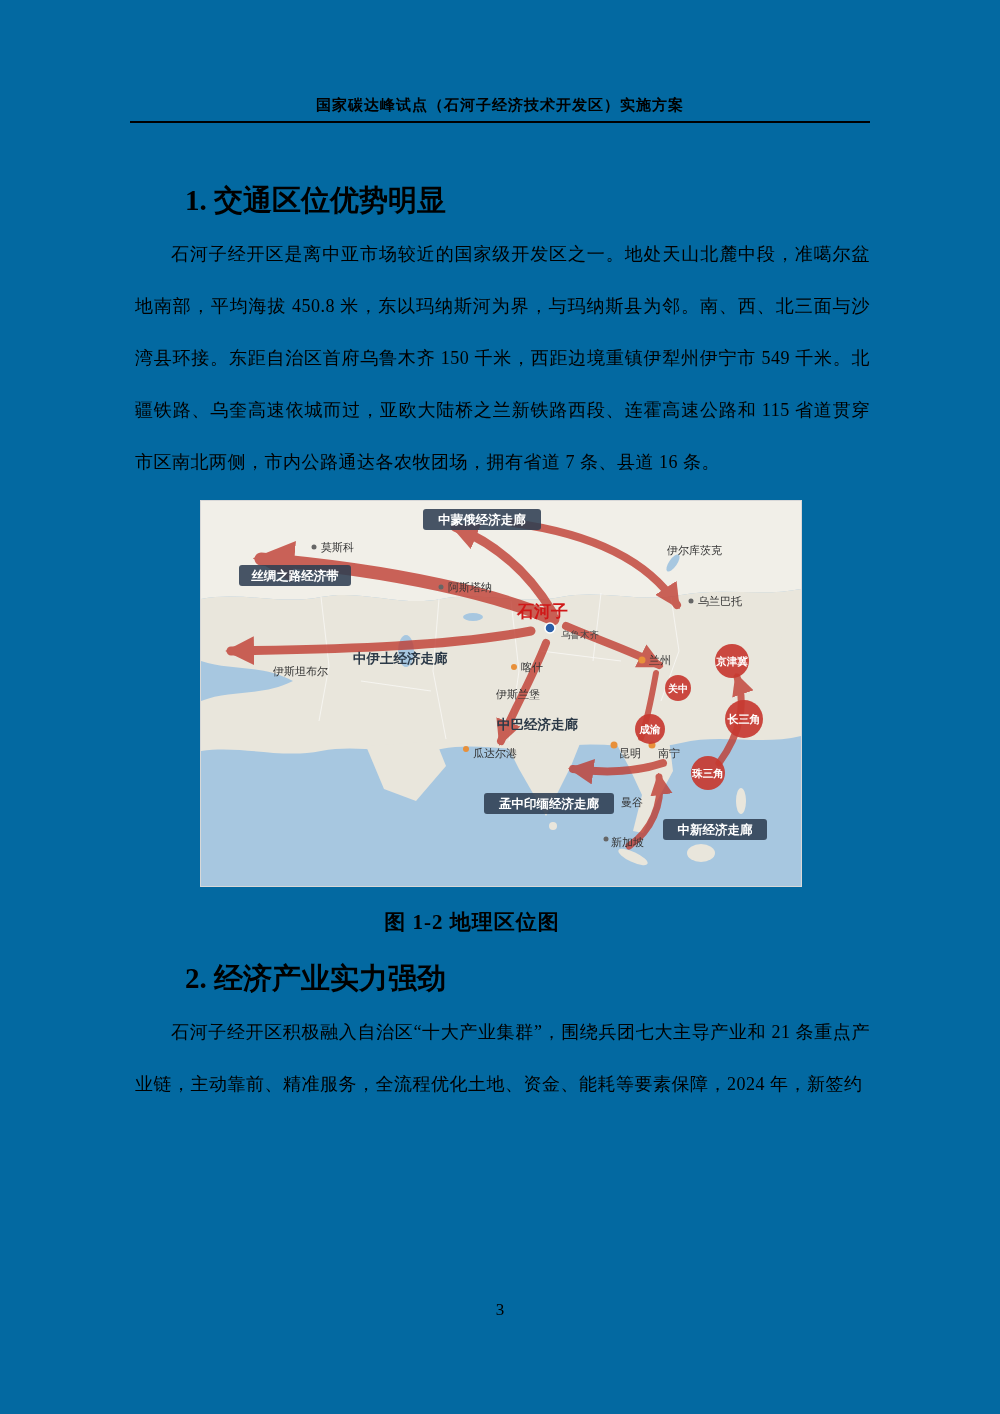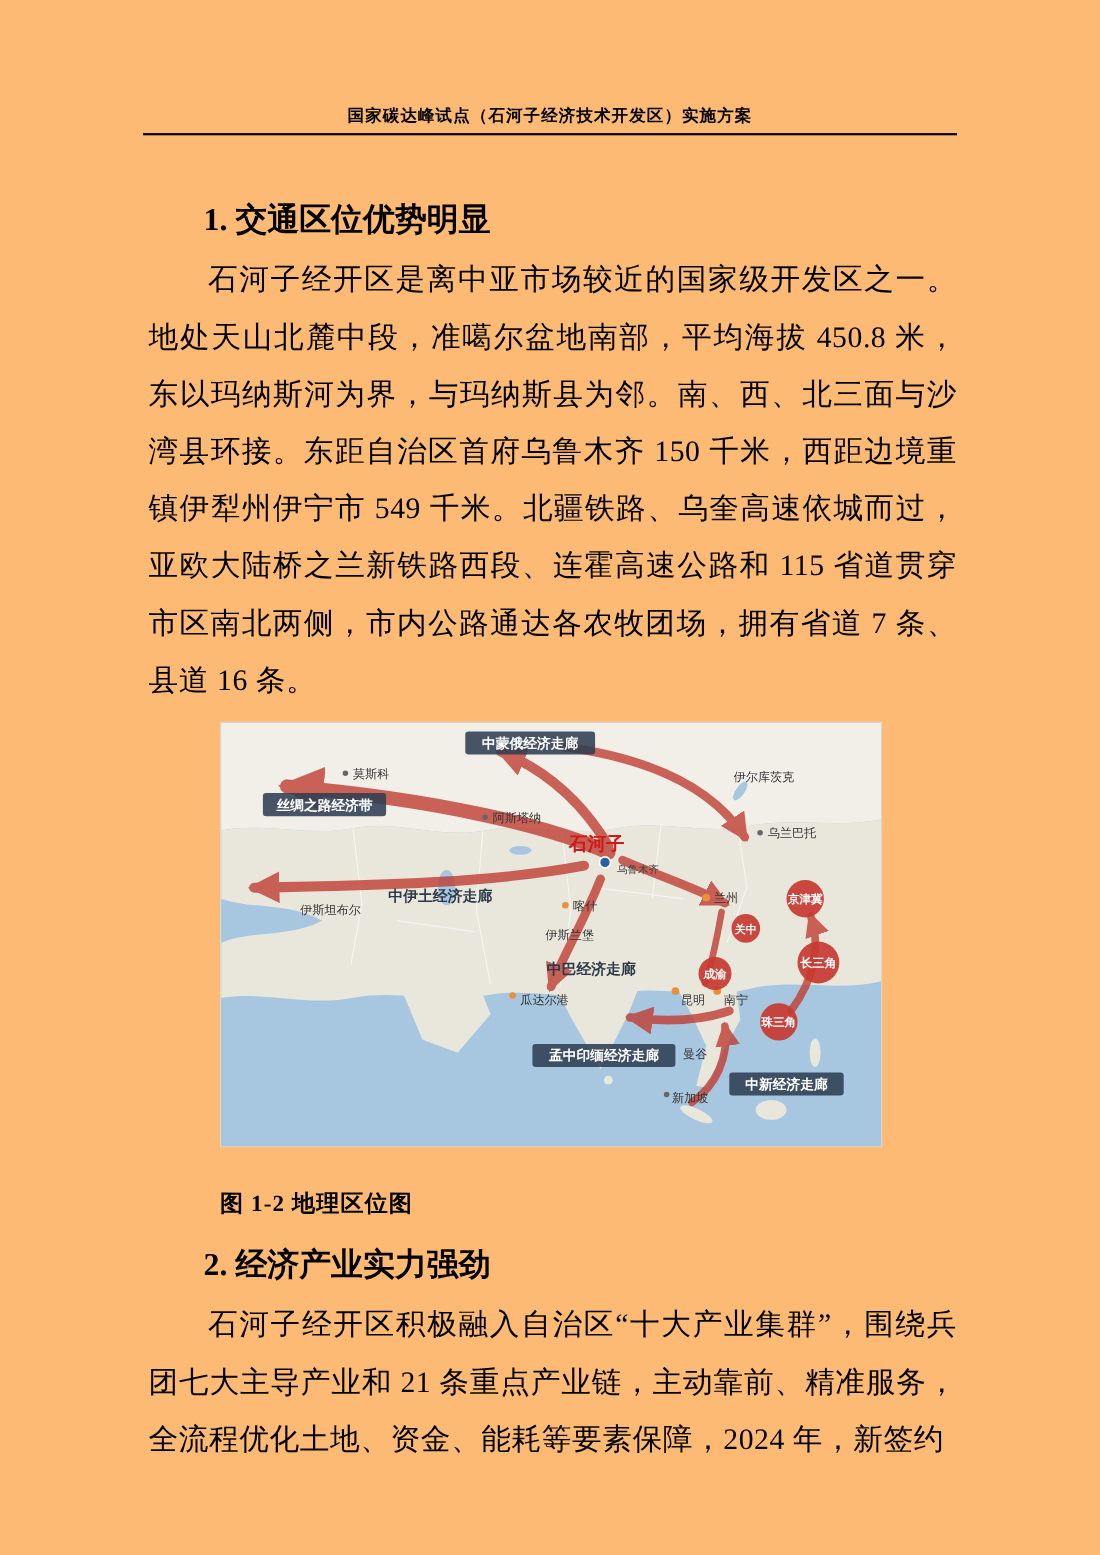--- a/index.html
+++ b/index.html
@@ -1,20 +1,20 @@
 <!DOCTYPE html>
 <html><head>
 <meta charset="utf-8">
 <style>
   html,body { margin:0; padding:0; background:#ffffff; }
   .page {
     position:relative;
     width:1000px; height:1414px;
     margin:0 auto;
-    background:#fdba74;
+    background:#0369a1;
     font-family:"Liberation Serif","DejaVu Serif",serif;
     color:#000;
     overflow:hidden;
   }
   .doc-header {
     position:absolute; top:96px; left:0; right:0;
     text-align:center;
     font-size:15px; font-weight:bold; letter-spacing:1px;
   }
   .header-rule {
@@ -25,29 +25,29 @@
     position:absolute; top:128px; left:135px; width:735px;
   }
   h2.section-heading {
     margin:0; padding:0 0 0 50px;
     font-size:29px; font-weight:bold;
     line-height:52px;
   }
   h2.first { margin-top:46px; }
   p.body-para {
     margin:2px 0 0 0;
-    font-size:27px; line-height:52px;
+    font-size:18px; line-height:52px;
     text-align:justify; text-justify:inter-ideograph;
     text-indent:2em; letter-spacing:0.5px;
   }
   figure.map-figure { margin:12px 0 0 65px; padding:0; width:544px; }
   .map-svg { display:block; width:600px; height:385px; border:1px solid #d8d8d8; }
   figcaption.figure-caption {
-    margin-top:37px;
-    text-align:left;
+    margin-top:21px;
+    text-align:center;
     font-size:21px; font-weight:bold;
     letter-spacing:1px;
   }
   h2.second { margin-top:16px; }
   .page-number {
     position:absolute; left:0; right:0; bottom:94px;
     text-align:center; font-size:17px;
   }
   
   text { font-family:"Liberation Sans","DejaVu Sans",sans-serif; }

